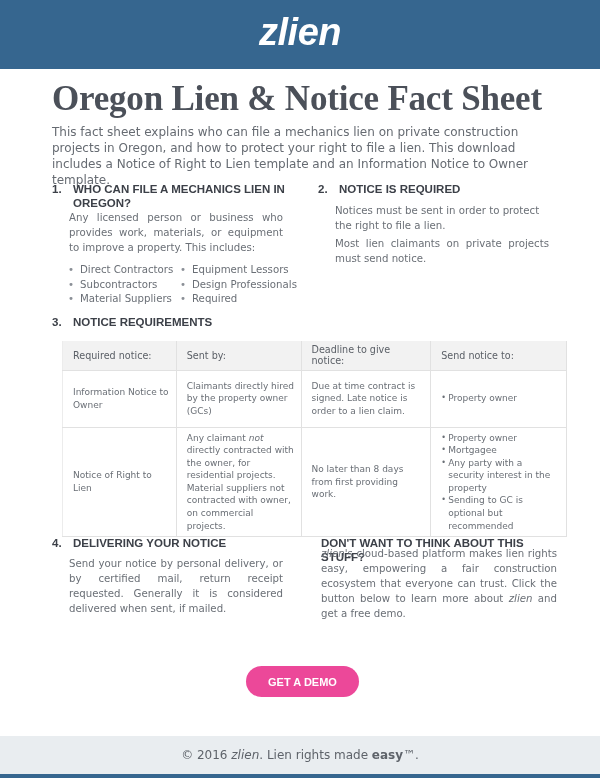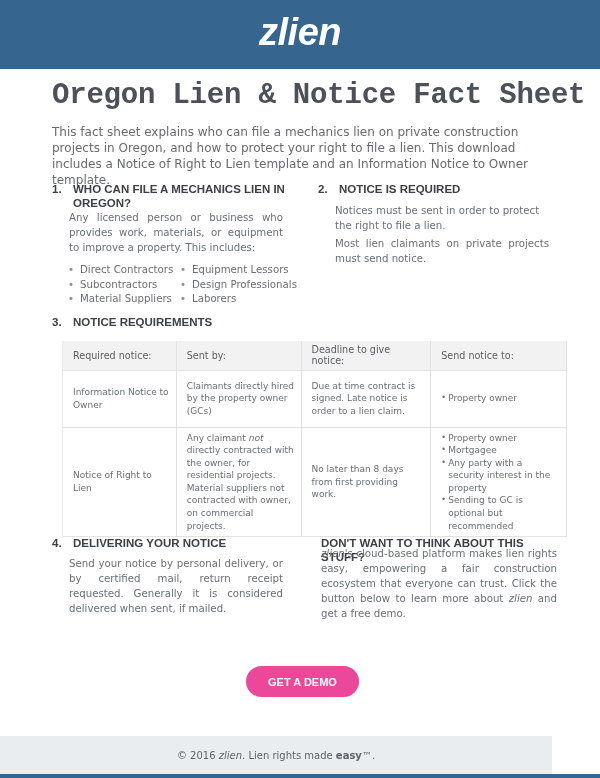--- a/index.html
+++ b/index.html
@@ -13,22 +13,22 @@
     }
     .logo {
       font-family: "Liberation Sans", sans-serif;
       font-weight: bold; font-style: italic;
       font-size: 38px; color: #ffffff; letter-spacing: -0.5px;
       margin-top: -4px;
     }
 
     .title {
       position: absolute; left: 52px; top: 79px;
-      font-family: Liberation Mono, monospace;
-      font-size: 29px; font-weight: bold; color: #4b5059;
+      font-family: Liberation Serif, serif;
+      font-size: 35px; font-weight: bold; color: #4b5059;
       letter-spacing: -0.2px;
     }
 
     .intro {
       position: absolute; left: 52px; top: 124px; width: 500px;
       font-size: 12px; line-height: 16px; color: #666b72;
     }
 
     .sec-head {
       position: absolute;
@@ -76,24 +76,24 @@
     .cta {
       position: absolute; left: 246px; top: 666px; width: 113px; height: 31px;
       background: #ec4899; border-radius: 16px;
       color: #ffffff; font-family: "Liberation Sans", sans-serif;
       font-weight: bold; font-size: 11px;
       display: flex; align-items: center; justify-content: center;
       cursor: pointer;
     }
 
     .footer {
-      position: absolute; left: 0; top: 736px; width: 552px; height: 38px;
+      position: absolute; left: 0; top: 736px; width: 600px; height: 38px;
       background: #e9edf0;
       display: flex; align-items: center; justify-content: center;
-      font-size: 10px; color: #5e636a;
+      font-size: 12px; color: #5e636a;
     }
     .footer em { font-style: italic; }
     .footer strong { font-weight: bold; }
     .footer-strip { position: absolute; left: 0; top: 774px; width: 600px; height: 4px; background: #36668f; }
   </style>
 </head>
 <body>
 
 <div class="header">
   <span class="logo">zlien</span>
@@ -125,21 +125,21 @@
   <div class="b">
       <span class="dot">•</span>
       <span>Design Professionals</span>
     </div>
   <div class="b">
       <span class="dot">•</span>
       <span>Material Suppliers</span>
     </div>
   <div class="b">
       <span class="dot">•</span>
-      <span>Laborers</span>
+      <span>Required</span>
     </div>
 </div>
 
 <div class="sec-head" style="left:318px; top:182px; width:250px;">
   <span class="num">2.</span>
   <span class="txt">NOTICE IS REQUIRED</span>
 </div>
 <p class="para" style="left:335px; top:203px; width:214px; text-align:left;">Notices must be sent in order to protect the right to file a lien.</p>
 <p class="para" style="left:335px; top:236px; width:214px;">Most lien claimants on private projects must send notice.</p>
 

